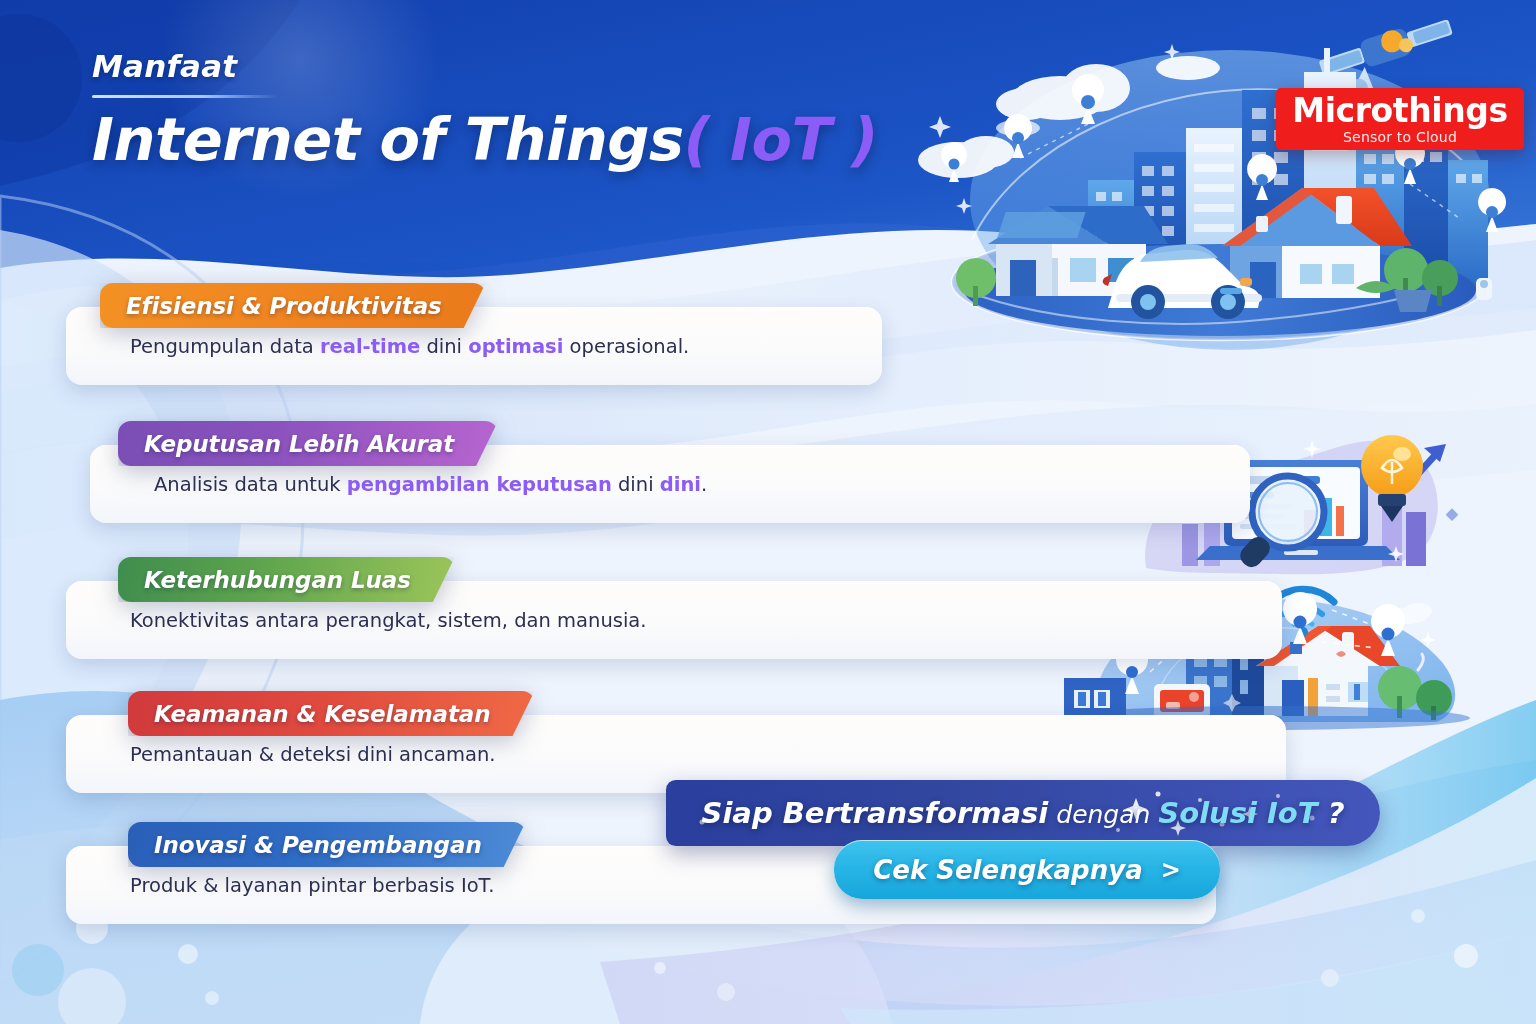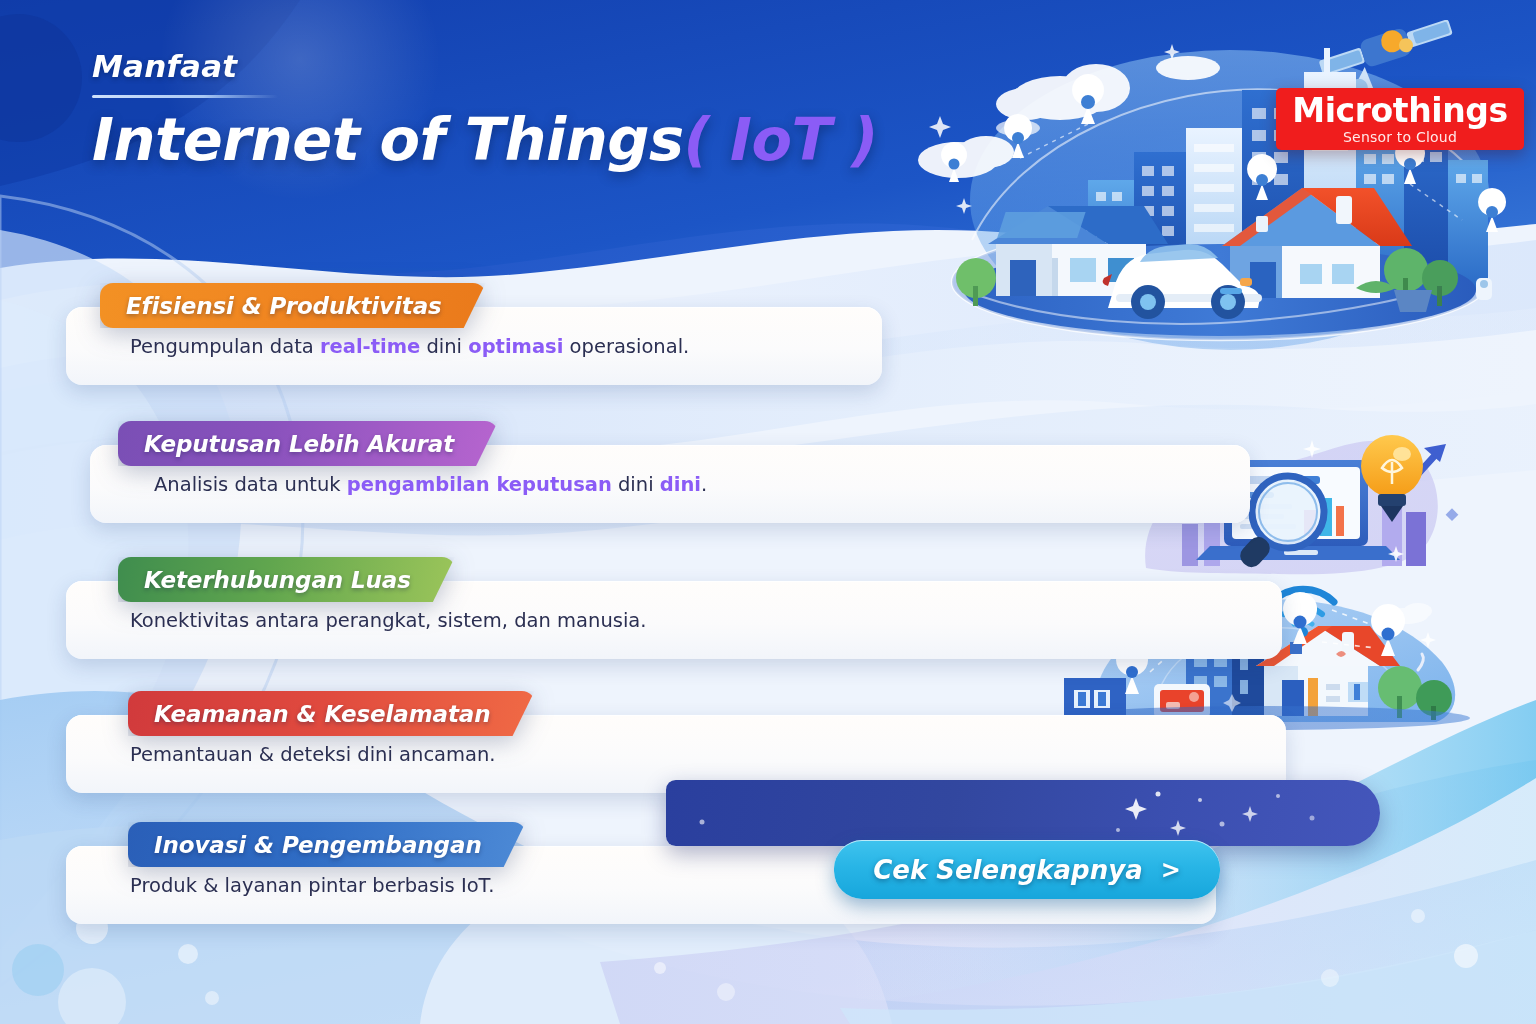--- a/index.html
+++ b/index.html
@@ -632,20 +632,23 @@
           <circle cx="492" cy="14" r="2.5" opacity=".85"></circle>
           <circle cx="534" cy="20" r="2" opacity=".7"></circle>
           <circle cx="556" cy="44" r="2.5" opacity=".6"></circle>
           <circle cx="452" cy="50" r="2" opacity=".6"></circle>
           <circle cx="36" cy="42" r="2.5" opacity=".6"></circle>
           <path d="M584 26 l2 6 6 2 -6 2 -2 6 -2 -6 -6 -2 6 -2Z" opacity=".75"></path>
           <circle cx="612" cy="16" r="2" opacity=".6"></circle>
           <circle cx="646" cy="38" r="2.5" opacity=".5"></circle>
         </g>
       </svg>
+      <div class="cta-head">
+        <span>Siap Bertransformasi</span><span class="soft"> dengan </span><span class="accent">Solusi IoT</span><span> ?</span>
+      </div>
     </div>
     <div class="cta-btn-holder">
       <button class="cta-btn2">
         <span>Cek Selengkapnya</span>
         <span class="chev">&gt;</span>
       </button>
     </div>
   </div>
 
 </div>

